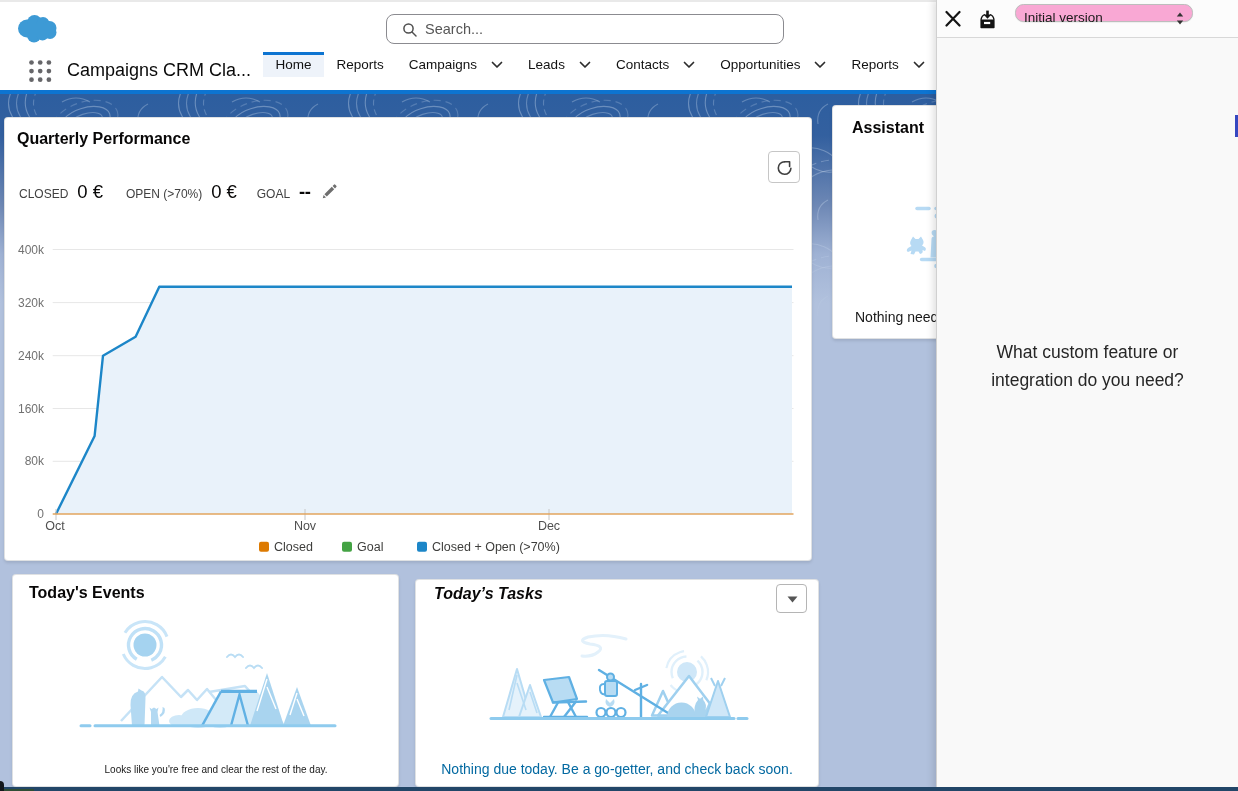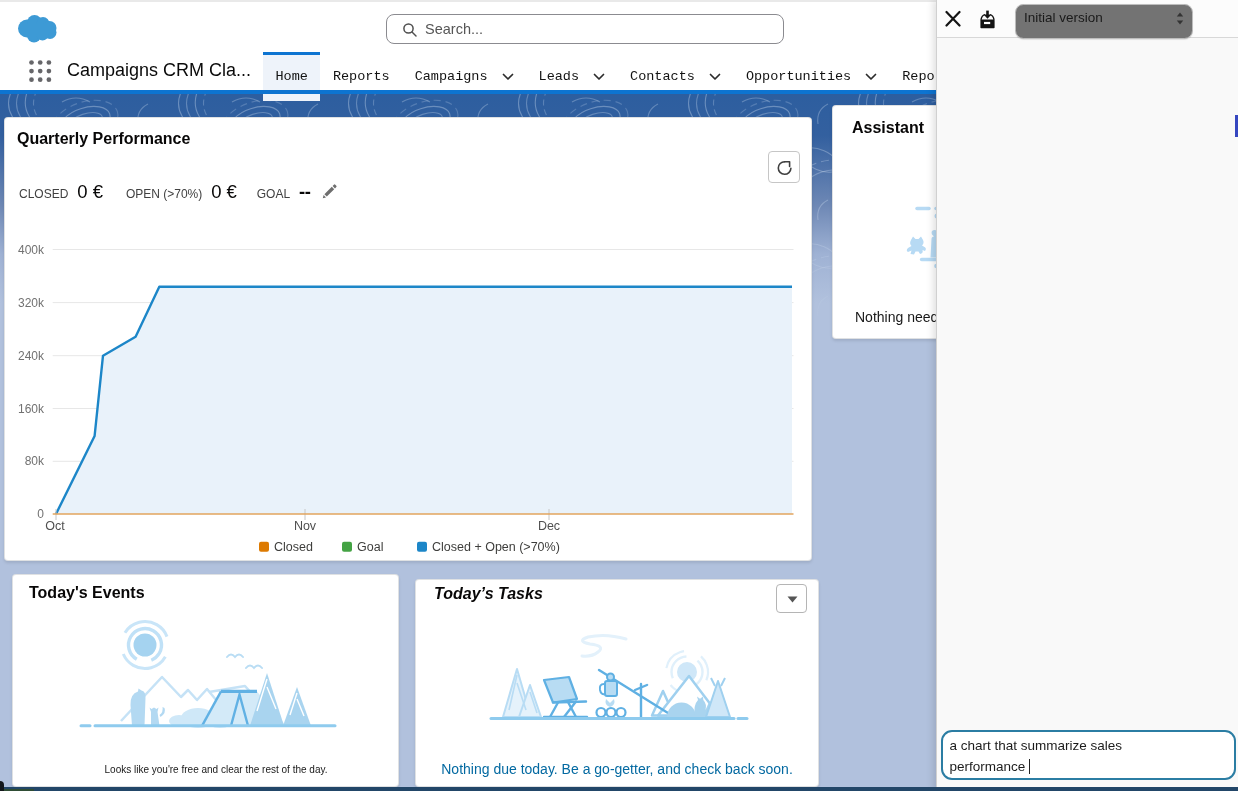--- a/index.html
+++ b/index.html
@@ -9,21 +9,21 @@
 
 
 #header { position:absolute; left:0; top:0; width:1238px; height:52px; background:#fff; border-top:2px solid #e9e9e9; }
 #search { position:absolute; left:386px; top:12px; width:398px; height:30px; border:1px solid #8b8b90; border-radius:8px; background:#fff; }
 #search .ph { position:absolute; left:38px; top:6px; font-size:14.5px; color:#565656; }
 
 #nav { position:absolute; left:0; top:52px; width:1238px; height:38px; background:#fff; }
 #navbar-blue { position:absolute; left:0; top:90px; width:1238px; height:4px; background:#0d74d1; }
 #appname { position:absolute; left:67px; top:8px; font-size:18px; color:#0a0a0a; }
 #tabs { position:absolute; left:263px; top:0px; height:38px; display:flex; font-size:13.5px; color:#121212; }
-.tab { display:flex; align-items:center; padding:0 12.5px; height:49px; position:relative;font-family:Liberation Mono, monospace; }
+.tab { display:flex; align-items:center; padding:0 12.5px; height:25px; position:relative; }
 .tab.active { background:#eef3fa; box-shadow:inset 0 3px 0 #0d74d1; }
 .tab svg.chev { margin-left:14px; }
 
 #content { position:absolute; left:0; top:94px; width:1238px; height:697px;
   background:linear-gradient(180deg,#2d5e9f 0%,#33609f 6%,#6e88b5 16%,#9fb2d4 23%,#b1c1dd 30%,#b1c1dd 100%); }
 #pattern { position:absolute; left:0; top:0; width:1238px; height:260px;
   -webkit-mask-image:linear-gradient(#000 45%, transparent 94%); mask-image:linear-gradient(#000 45%, transparent 94%); }
 .card { position:absolute; background:#fff; border-radius:4px; border:1px solid rgba(80,90,100,.18); box-shadow:0 2px 3px rgba(0,0,0,.10); }
 .card h2 { font-size:16px; font-weight:bold; color:#080707; }
 
@@ -42,21 +42,21 @@
 #ecard h2 { position:absolute; left:16px; top:9px; }
 #ecard .msg { position:absolute; left:0; top:189px; width:100%; text-align:center; font-size:10px; color:#181818;padding-left:21px; }
 
 #tcard { left:415px; top:485px; width:404px; height:208px; }
 #tcard h2 { position:absolute; left:18px; top:5px;font-style:italic; }
 #tcard .msg { position:absolute; left:0; top:181px; width:100%; text-align:center; font-size:14px; color:#0369a1; }
 #tbtn { position:absolute; left:360px; top:3.5px; width:31px; height:29px; border:1px solid #b5b5b5; border-radius:4px; background:#fff; }
 
 #panel { position:absolute; left:936px; top:0; width:302px; height:791px; background:#f9f9f9; border-left:1px solid #d0d0d0; box-shadow:-3px 0 7px rgba(0,0,0,.12); }
 #panelbar { position:absolute; left:0; top:0; width:100%; height:38px; background:#fcfcfc; border-bottom:1px solid #d8d8d8; }
-#psel { position:absolute; left:78px; top:4px; width:178px; height:35px; background:#737373; border:1px solid #bdbdbd; border-radius:8.5px; box-shadow:0 .5px 1px rgba(0,0,0,.10); font-size:13.5px; color:#1a1a1a; line-height:26px; padding-left:8px; }
+#psel { position:absolute; left:78px; top:4px; width:178px; height:18px; background:#f9a8d4; border:1px solid #bdbdbd; border-radius:8.5px; box-shadow:0 .5px 1px rgba(0,0,0,.10); font-size:13.5px; color:#1a1a1a; line-height:26px; padding-left:8px; }
 #pquestion { position:absolute; left:0; top:339px; width:100%; text-align:center; font-size:17.5px; line-height:27.5px; color:#262626; }
 #pinput { position:absolute; left:3.5px; top:730px; width:295px; height:50px; background:#fff; border:2px solid #2b7da3; border-radius:11px; font-size:13.5px; line-height:20.5px; color:#1c1c1c; padding:4px 7px; }
 #bluemark { position:absolute; right:0; top:115px; width:3px; height:22px; background:#3647c0; }
 
 #bottombar { position:absolute; left:0; top:787px; width:1238px; height:4px; background:#224668; z-index:9; }
 #bottomgreen { position:absolute; left:3px; top:789px; width:31px; height:2px; background:#2f4d35; z-index:10; }
 #blcorner { position:absolute; left:0; top:781px; width:4px; height:10px; background:#14181c; border-top-right-radius:8px; z-index:11; }
 </style>
 </head>
 <body>
@@ -343,16 +343,16 @@
         <rect x="1.4" y="9.6" width="14.2" height="8.6" rx="0.8" fill="#141414"></rect>
         <rect x="5" y="11.9" width="6.2" height="2.2" fill="#fff"></rect>
       </svg>
       <div id="psel">Initial version
         <svg style="position:absolute;right:8px;top:7px" width="8" height="13" viewBox="0 0 8 13">
             <path d="M4 0.5 L7.2 4.6 H0.8 Z" fill="#333"></path>
             <path d="M4 12.5 L7.2 8.4 H0.8 Z" fill="#333"></path>
           </svg>
       </div>
     </div>
-    <div id="pinput">a chart that summarize sales<br>performance <span style="border-left:1.5px solid #222">​</span></div>
+    <div id="pquestion">What custom feature or<br>integration do you need?</div>
     <div id="bluemark"></div>
   </div>
 </div>
 
 </body></html>

